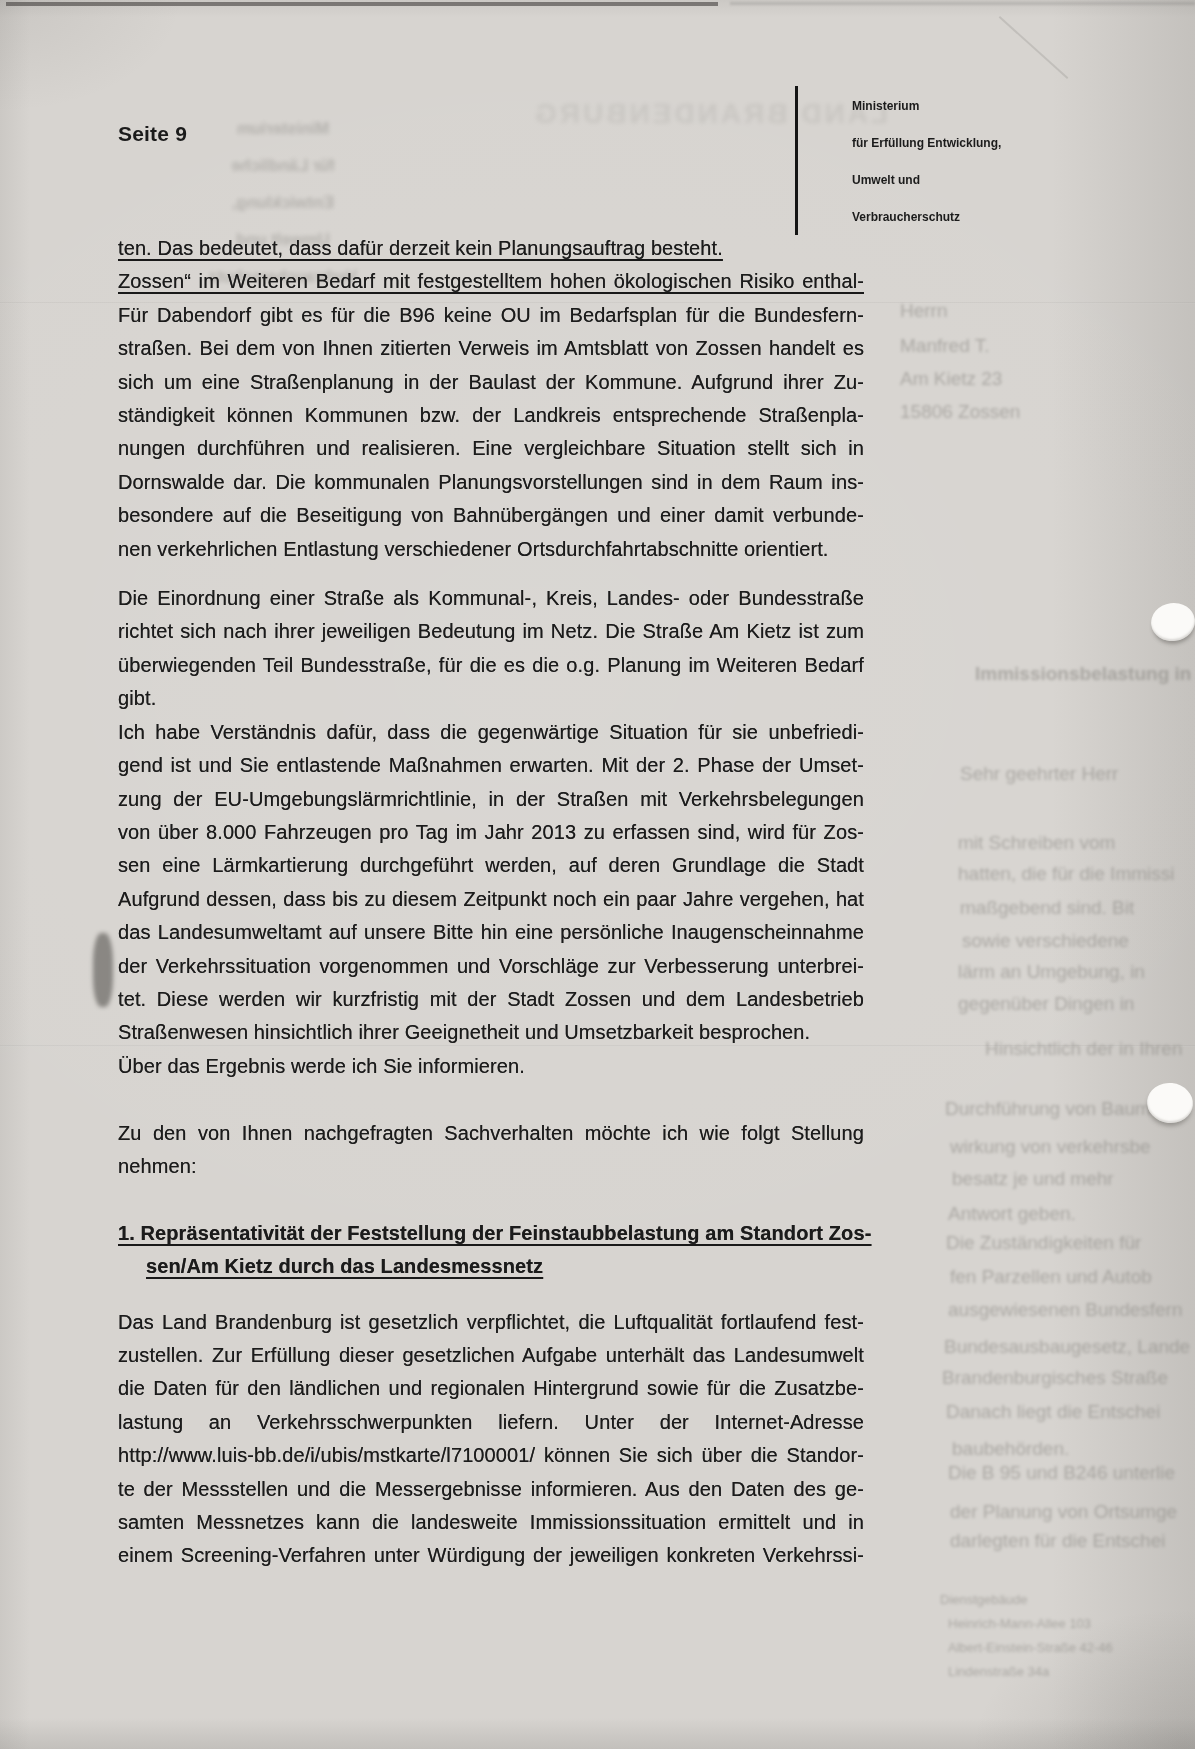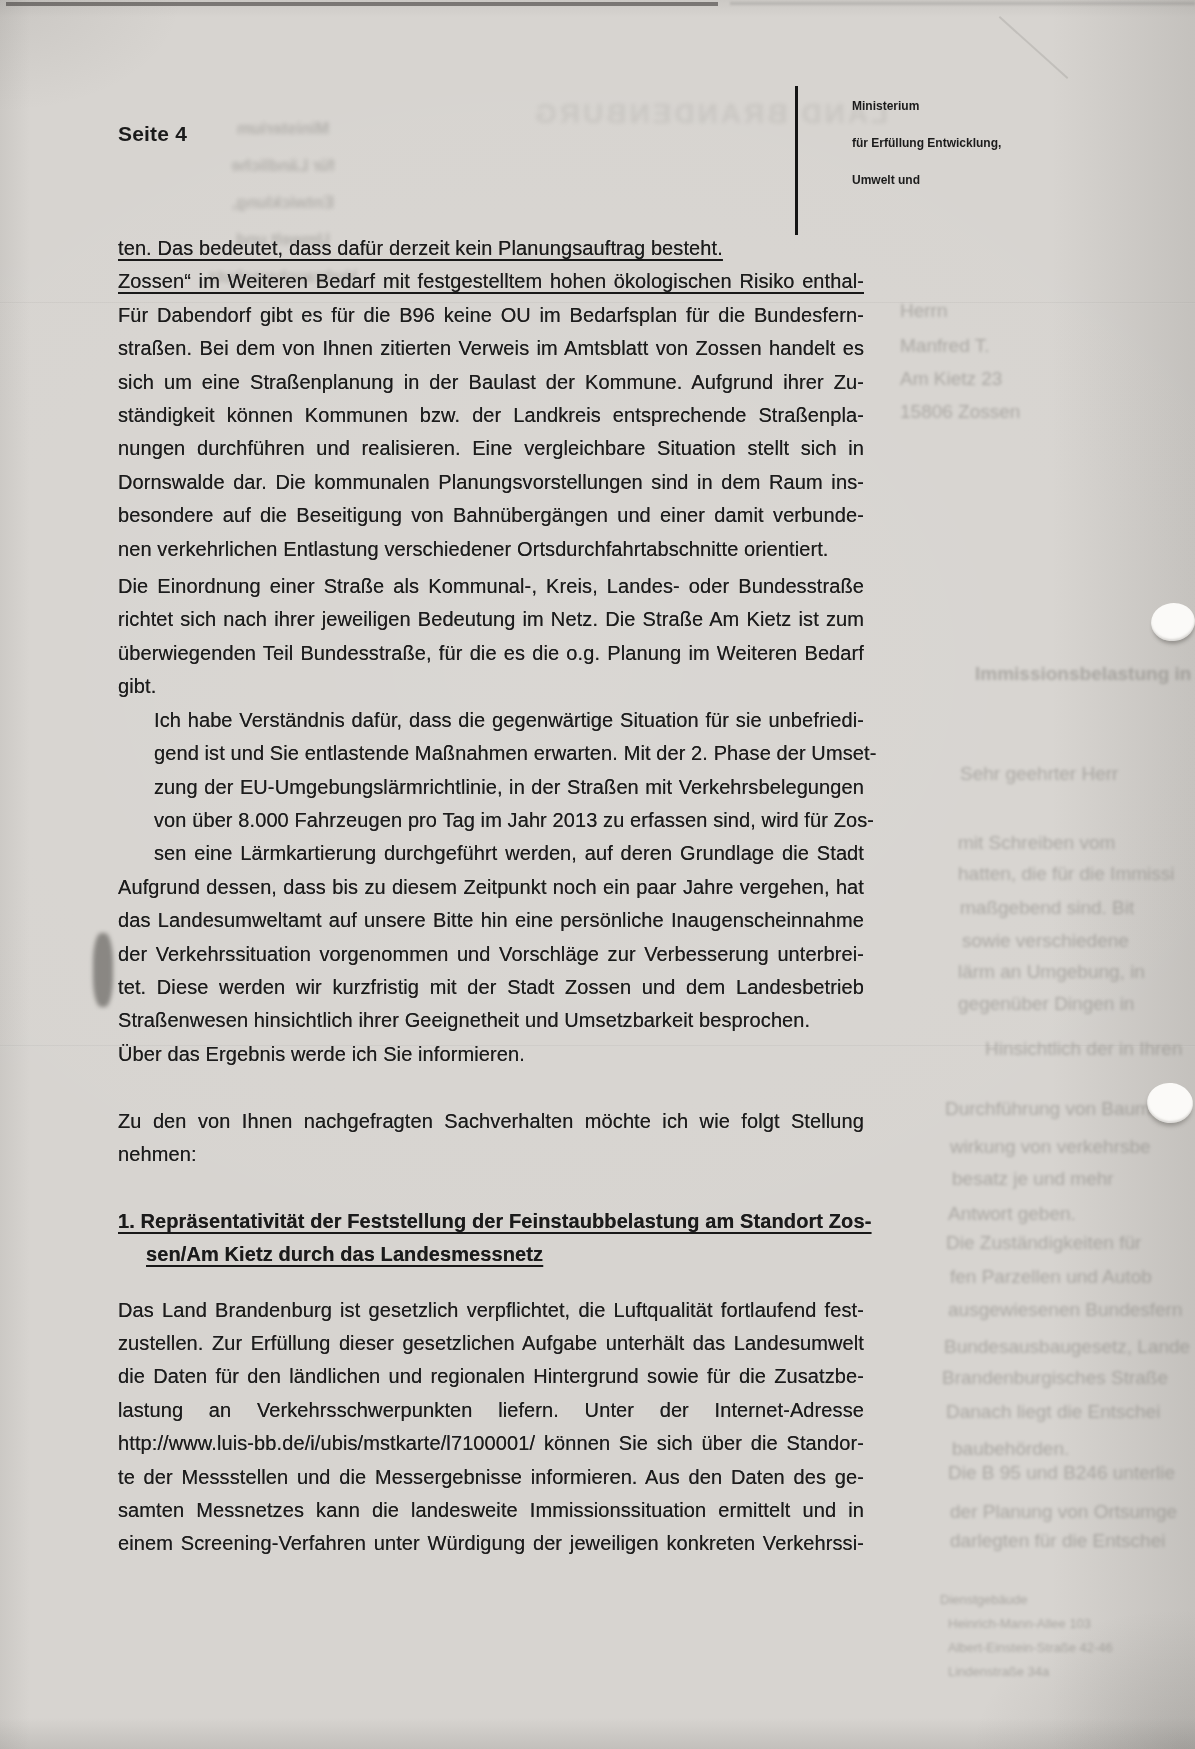--- a/index.html
+++ b/index.html
@@ -98,50 +98,51 @@
       <div class="ghost" style="left: 952px; top: 1438px;">baubehörden.</div>
       <div class="ghost" style="left: 948px; top: 1462px;">Die B 95 und B246 unterlie</div>
       <div class="ghost" style="left: 950px; top: 1501px;">der Planung von Ortsumge</div>
       <div class="ghost" style="left: 950px; top: 1530px;">darlegten für die Entschei</div>
       <div class="ghost small" style="left: 940px; top: 1588px;">Dienstgebäude</div>
       <div class="ghost small" style="left: 948px; top: 1612px;">Heinrich-Mann-Allee 103</div>
       <div class="ghost small" style="left: 948px; top: 1636px;">Albert-Einstein-Straße 42-46</div>
       <div class="ghost small" style="left: 948px; top: 1660px;">Lindenstraße 34a</div>
     </div>
 
-  <div id="seite">Seite 4</div>
+  <div id="seite">Seite 9</div>
   <div id="ministry-rule"></div>
   <div id="ministry">
     <div>Ministerium</div>
     <div>für Erfüllung Entwicklung,</div>
     <div>Umwelt und</div>
+    <div>Verbraucherschutz</div>
   </div>
 
   <div id="body-col">
       <div style="margin-top: 0px;">
         <div class="line nf ul">ten. Das bedeutet, dass dafür derzeit kein Planungsauftrag besteht.</div>
         <div class="line ul">Zossen“ im Weiteren Bedarf mit festgestelltem hohen ökologischen Risiko enthal-</div>
       </div>
       <div style="margin-top: 0px;">
         <div class="line">Für Dabendorf gibt es für die B96 keine OU im Bedarfsplan für die Bundesfern-</div>
         <div class="line">straßen. Bei dem von Ihnen zitierten Verweis im Amtsblatt von Zossen handelt es</div>
         <div class="line">sich um eine Straßenplanung in der Baulast der Kommune. Aufgrund ihrer Zu-</div>
         <div class="line">ständigkeit können Kommunen bzw. der Landkreis entsprechende Straßenpla-</div>
         <div class="line">nungen durchführen und realisieren. Eine vergleichbare Situation stellt sich in</div>
         <div class="line">Dornswalde dar. Die kommunalen Planungsvorstellungen sind in dem Raum ins-</div>
         <div class="line">besondere auf die Beseitigung von Bahnübergängen und einer damit verbunde-</div>
         <div class="line nf">nen verkehrlichen Entlastung verschiedener Ortsdurchfahrtabschnitte orientiert.</div>
       </div>
-      <div style="margin-top: 4px;">
+      <div style="margin-top: 16px;">
         <div class="line">Die Einordnung einer Straße als Kommunal-, Kreis, Landes- oder Bundesstraße</div>
         <div class="line">richtet sich nach ihrer jeweiligen Bedeutung im Netz. Die Straße Am Kietz ist zum</div>
         <div class="line">überwiegenden Teil Bundesstraße, für die es die o.g. Planung im Weiteren Bedarf</div>
         <div class="line nf">gibt.</div>
       </div>
-      <div style="margin-top: 0px; margin-left: 36px;">
+      <div style="margin-top: 0px;">
         <div class="line">Ich habe Verständnis dafür, dass die gegenwärtige Situation für sie unbefriedi-</div>
         <div class="line">gend ist und Sie entlastende Maßnahmen erwarten. Mit der 2. Phase der Umset-</div>
         <div class="line">zung der EU-Umgebungslärmrichtlinie, in der Straßen mit Verkehrsbelegungen</div>
         <div class="line">von über 8.000 Fahrzeugen pro Tag im Jahr 2013  zu erfassen sind, wird für Zos-</div>
         <div class="line">sen eine Lärmkartierung durchgeführt werden, auf deren Grundlage die Stadt</div>
       </div>
       <div style="margin-top: 0px;">
         <div class="line">Aufgrund dessen, dass bis zu diesem Zeitpunkt noch ein paar Jahre vergehen, hat</div>
         <div class="line">das Landesumweltamt auf unsere Bitte hin eine persönliche Inaugenscheinnahme</div>
         <div class="line">der Verkehrssituation vorgenommen und Vorschläge zur Verbesserung unterbrei-</div>

